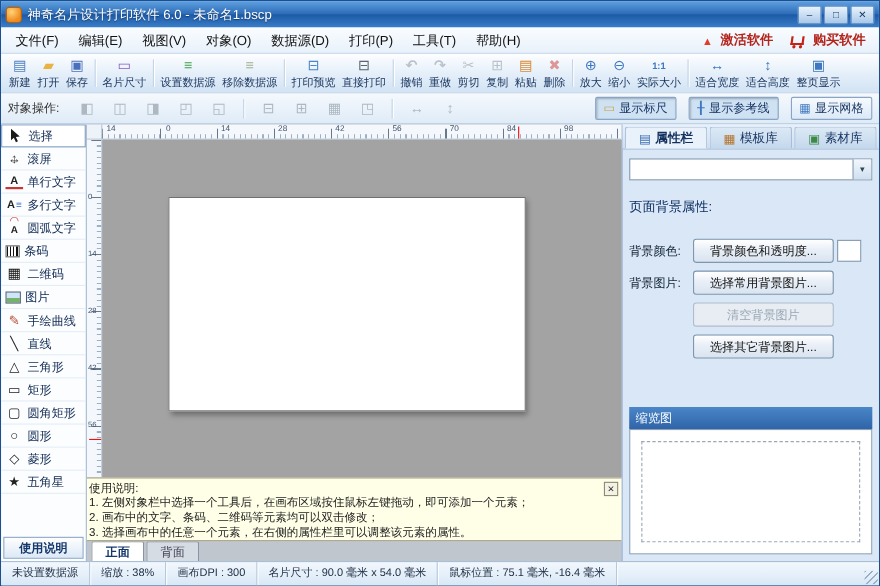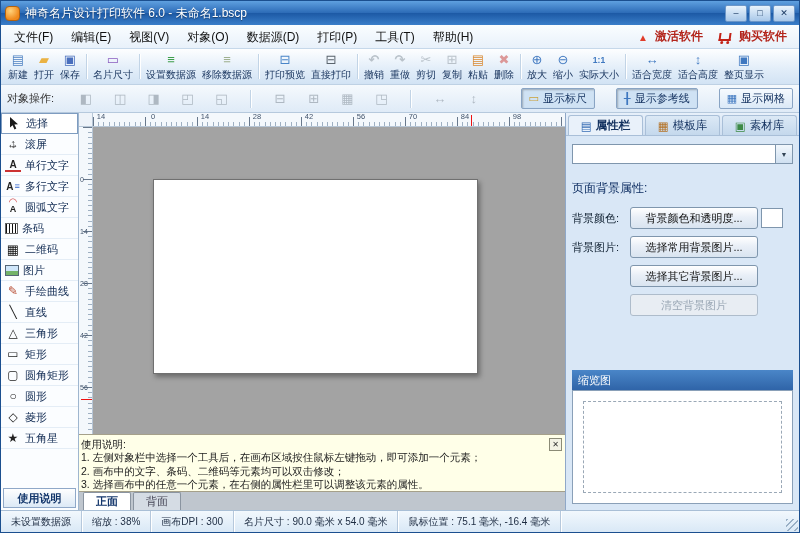--- a/index.html
+++ b/index.html
@@ -45,21 +45,21 @@
   .i-paste::before{content:"▤";color:#d98a33}
   .i-del::before{content:"✖";color:#dc9898}
   .i-zin::before{content:"⊕";color:#3f78c0}
   .i-zout::before{content:"⊖";color:#3f78c0}
   .i-actual::before{content:"1:1";color:#3f78c0;font-size:8.5px;font-weight:bold}
   .i-fitw::before{content:"↔";color:#3f78c0;font-weight:bold}
   .i-fith::before{content:"↕";color:#3f78c0;font-weight:bold}
   .i-full::before{content:"▣";color:#3f78c0}
 
   
-  .objbar{height:28px;flex:0 0 28px;display:flex;align-items:center;padding:0 6px;gap:18px;
+  .objbar{height:28px;flex:0 0 28px;display:flex;align-items:center;padding:0 6px;gap:8px;
     background:linear-gradient(#f5f9fd,#dfebf7);border-bottom:1px solid #b6c9dd;font-size:11px;color:#333}
   .objlabel{margin-right:6px;white-space:nowrap}
   .obtn{width:22px;height:20px;display:flex;align-items:center;justify-content:center;font-size:13px;color:#aeb8c2;border-radius:2px}
   .o1::before{content:"◧"}.o2::before{content:"◫"}.o3::before{content:"◨"}.o4::before{content:"◰"}.o5::before{content:"◱"}
   .o6::before{content:"⊟"}.o7::before{content:"⊞"}.o8::before{content:"▦"}.o9::before{content:"◳"}
   .o10::before{content:"↔"}.o11::before{content:"↕"}
   .sep2{width:1px;height:18px;background:#c2d4e6;margin:0 3px;box-shadow:1px 0 0 #fff}
   .objspacer{flex:1}
   .toggle{display:flex;align-items:center;gap:4px;border:1px solid #89a4c4;background:linear-gradient(#f6fafe,#dbe9f7);
     padding:2px 7px;border-radius:2px;font-size:11px;color:#13315f;white-space:nowrap;margin-left:3px}
@@ -136,21 +136,21 @@
     border:1px solid #a9bfd8;border-bottom:none;border-radius:3px 3px 0 0;background:linear-gradient(#dce9f6,#c4d8ec);padding:2px 4px}
   .ptab.active{background:#e9f1fa;font-weight:bold}
   .i-props::before{content:"▤";color:#3a6fb5}
   .i-templates::before{content:"▦";color:#b5742a}
   .i-assets::before{content:"▣";color:#3d8a46}
   .pcontent{flex:1;display:flex;flex-direction:column;padding:8px 6px 6px;min-height:0}
   .dropdown{height:20px;flex:0 0 20px;background:#fff;border:1px solid #7f96ad;display:flex;align-items:center}
   .dd-text{flex:1;padding:0 4px;font-size:11px;color:#222}
   .dd-btn{width:17px;height:100%;background:linear-gradient(#f2f7fc,#cfe0f1);border-left:1px solid #7f96ad;display:flex;align-items:center;justify-content:center}
   .dd-btn::before{content:"▼";font-size:7px;color:#345}
-  .section-title{margin:16px 0 10px;font-size:12px;color:#0f2f63}
+  .section-title{margin:16px 0 20px;font-size:12px;color:#0f2f63}
   .prow{display:flex;align-items:center;margin-bottom:7px;font-size:11px;color:#123}
   .rlabel{width:58px;flex:0 0 58px}
   .rindent{width:58px;flex:0 0 58px}
   .pbtn{width:128px;flex:0 0 128px;height:22px;border:1px solid #7f96ad;border-radius:3px;font-size:11px;color:#111;
     background:linear-gradient(#ffffff,#e9eff7 45%,#d9e4f0);display:flex;align-items:center;justify-content:center;white-space:nowrap}
   .pbtn.disabled{color:#9aa7b5;background:#e8edf3;border-color:#aebccb}
   .swatch{width:22px;height:20px;border:1px solid #7f96ad;margin-left:3px}
   .pspacer{flex:1}
   .preview-header{flex:0 0 20px;height:20px;background:linear-gradient(#4a86c8,#2f64a8);color:#fff;font-size:11px;display:flex;align-items:center;padding:0 6px}
   .preview{flex:0 0 114px;height:114px;background:#fff;border:1px solid #8aa0b8;padding:10px;margin-top:0}
@@ -457,25 +457,25 @@
           <span class="rlabel">背景颜色:</span>
           <span class="pbtn">背景颜色和透明度...</span>
           <span class="swatch" style="background: rgb(255, 255, 255);"></span>
         </div>
         <div class="prow">
           <span class="rlabel">背景图片:</span>
           <span class="pbtn">选择常用背景图片...</span>
         </div>
         <div class="prow">
           <span class="rindent"></span>
-          <span class="pbtn">选择其它背景图片...</span>
+          <span class="pbtn disabled">清空背景图片</span>
         </div>
         <div class="prow">
           <span class="rindent"></span>
-          <span class="pbtn disabled">清空背景图片</span>
+          <span class="pbtn">选择其它背景图片...</span>
         </div>
         <div class="pspacer"></div>
         <div class="preview-header">缩览图</div>
         <div class="preview">
           <div class="preview-inner"></div>
         </div>
       </div>
     </div>
   </div>
 

